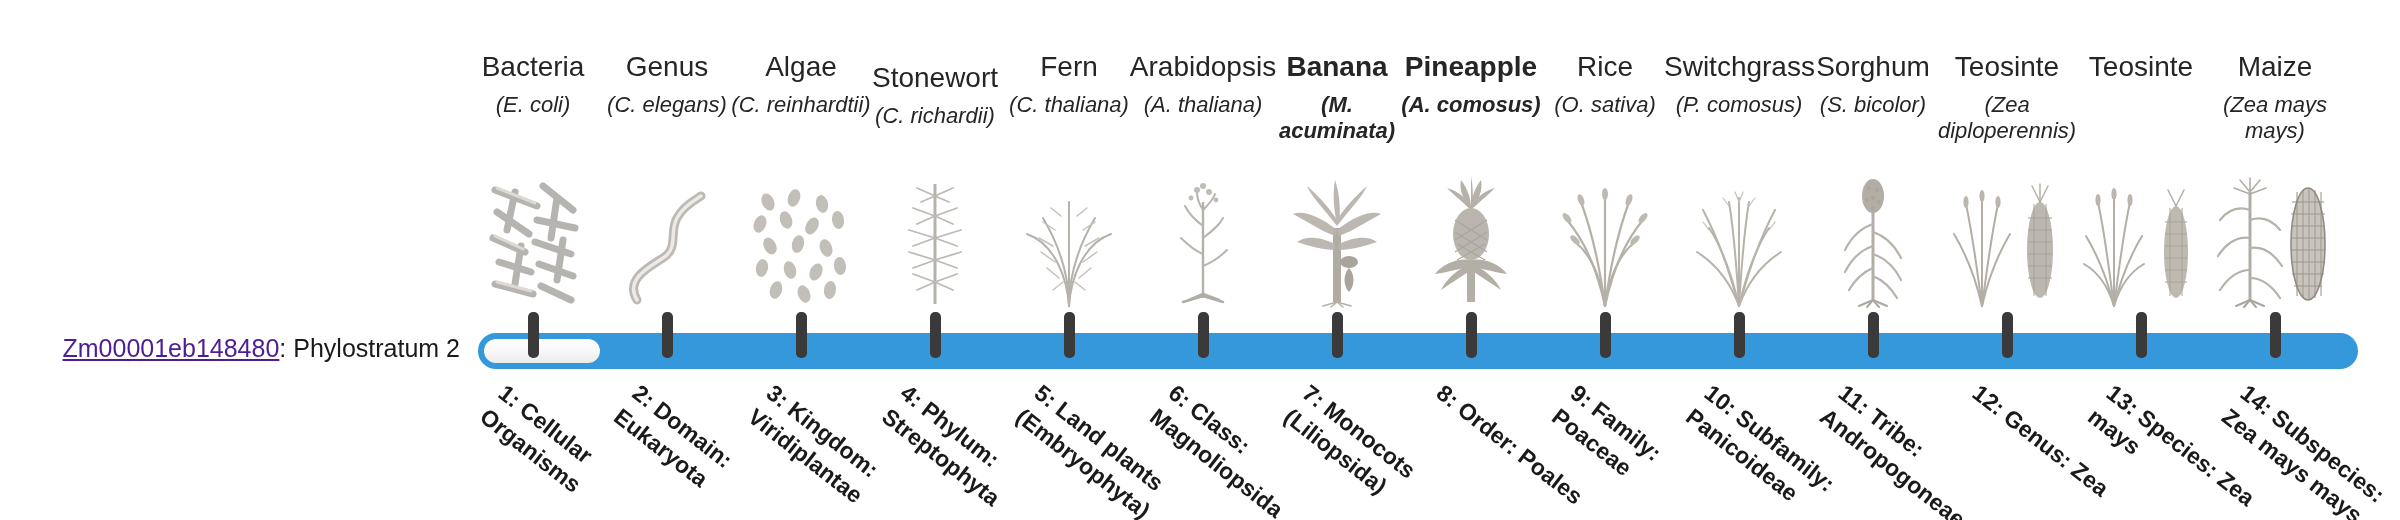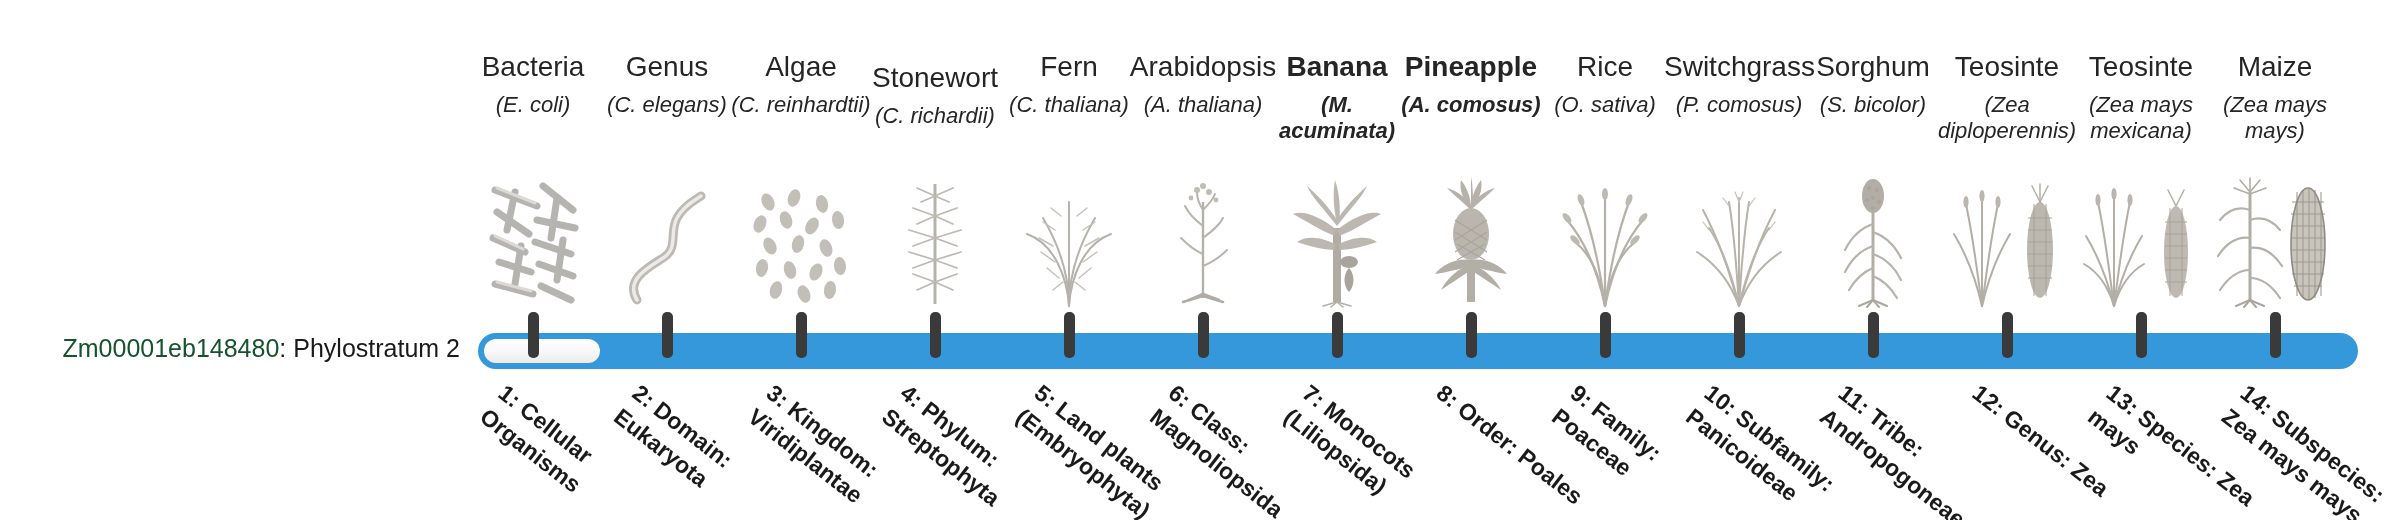--- a/index.html
+++ b/index.html
@@ -27,21 +27,22 @@
     position: absolute;
     left: 40px;
     top: 334px;
     width: 420px;
     text-align: right;
     font-size: 25px;
     color: #1a1a1a;
     white-space: nowrap;
   }
   #gene-label .gene-id {
-    color: #14532d;
+    color: #4c1d95;
+    text-decoration: underline;
     cursor: pointer;
   }
 
   
   .species-col {
     position: absolute;
     top: 52px;
     width: 150px;
     text-align: center;
   }
@@ -169,21 +170,20 @@
       <div class="species-col" style="left: 1798px;">
         <div class="species-common">Sorghum</div>
         <div class="species-latin">(S. bicolor)</div>
       </div>
       <div class="species-col" style="left: 1932px;">
         <div class="species-common">Teosinte</div>
         <div class="species-latin">(Zea diploperennis)</div>
       </div>
       <div class="species-col" style="left: 2066px;">
         <div class="species-common">Teosinte</div>
-        <div class="species-latin">(Zea mays mexicana)</div>
       </div>
       <div class="species-col" style="left: 2200px;">
         <div class="species-common">Maize</div>
         <div class="species-latin">(Zea mays mays)</div>
       </div>
     </div>
   <div id="artwork-row">
       <div class="organism-art" style="left: 458px;">
         <svg width="96" height="132" viewBox="0 0 96 132">
     <g stroke="#b3b0ac" stroke-width="7" stroke-linecap="round" fill="none" opacity=".95">

